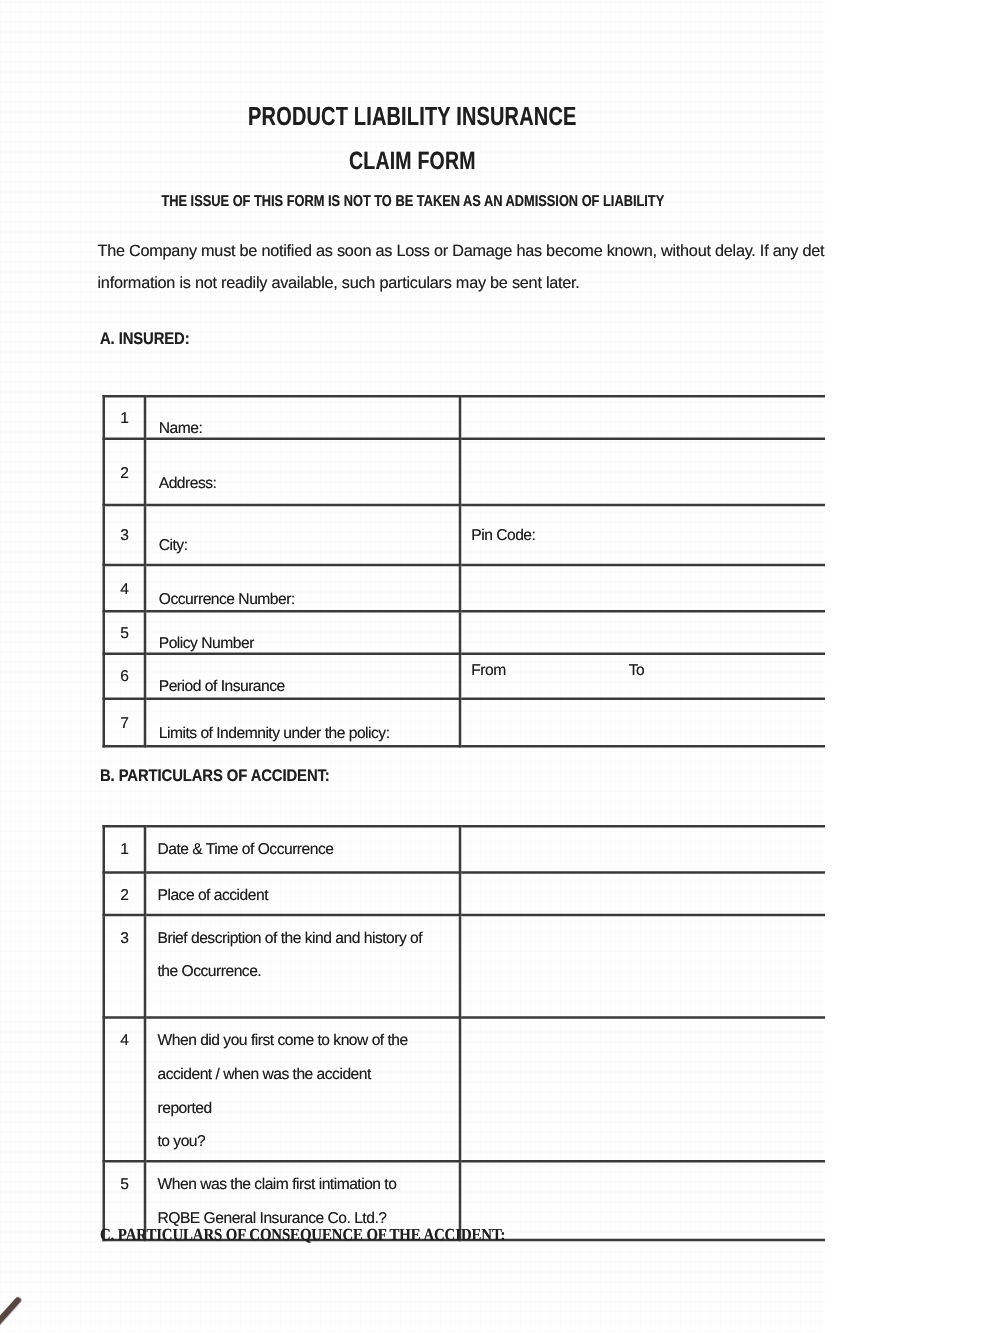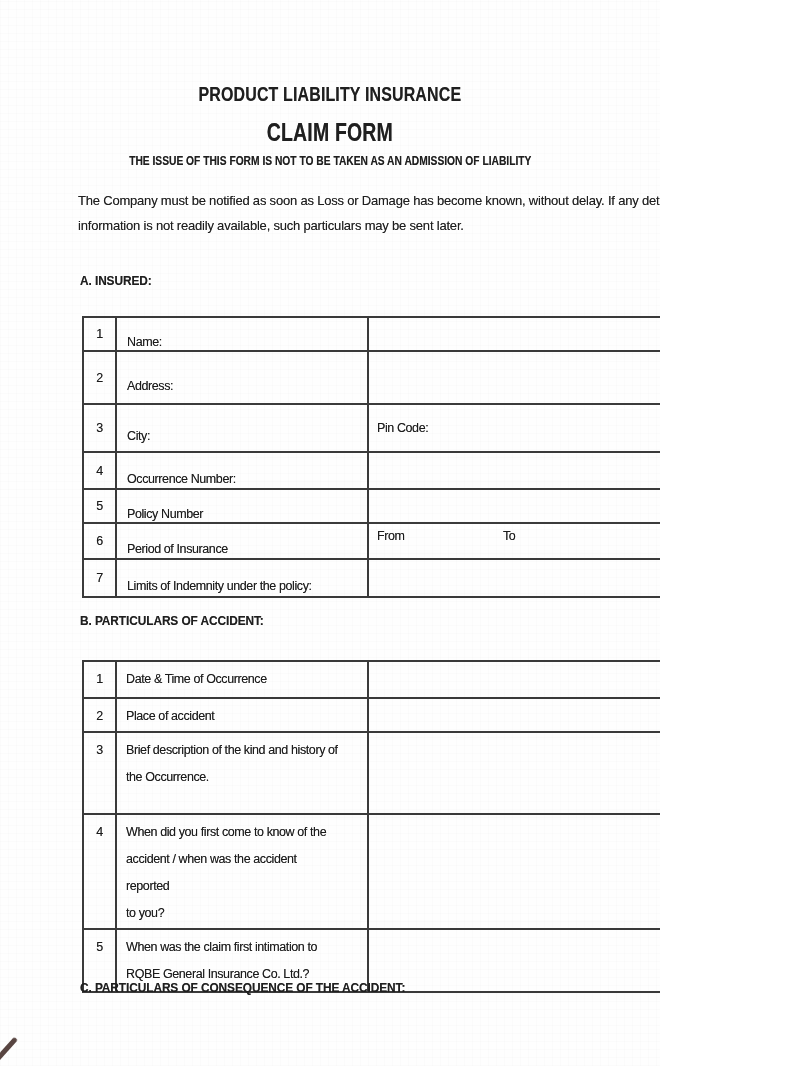--- a/index.html
+++ b/index.html
@@ -22,37 +22,37 @@
   }
   .doc{
     position:absolute;inset:0;
     filter:blur(0.25px);
     text-shadow:0 0 0.45px rgba(25,25,25,0.55);
   }
   .center-line{position:absolute;left:0;right:0;text-align:center;white-space:nowrap;}
   .center-line > span{display:inline-block;transform-origin:center;}
   .title1{top:82px;font-size:21px;font-weight:bold;letter-spacing:0.2px;}
   .title1 > span{transform:scaleX(0.76);}
-  .title2{top:118px;font-size:25px;font-weight:bold;letter-spacing:0.2px;}
+  .title2{top:118px;font-size:20px;font-weight:bold;letter-spacing:0.2px;}
   .title2 > span{transform:scaleX(0.78);}
   .notice{top:154px;font-size:12.5px;font-weight:bold;}
   .notice > span{transform:scaleX(0.82);}
   .intro{
     position:absolute;left:78px;top:188px;width:640px;
     font-size:13px;line-height:25px;letter-spacing:-0.2px;
     white-space:pre-line;
   }
   .sec-heading{
     position:absolute;left:80px;
     font-size:13.5px;font-weight:bold;white-space:nowrap;
   }
   .sec-heading > span{display:inline-block;transform:scaleX(0.88);transform-origin:left center;letter-spacing:-0.1px;}
-  .head-a{top:273px;text-decoration:underline;}
+  .head-a{top:263px;text-decoration:underline;}
   .head-b{top:613px;}
-  .head-c{top:980px;}
+  .head-c{top:980px;font-family:Liberation Serif, serif;}
 
   table.form{
     position:absolute;left:82px;
     border-collapse:collapse;table-layout:fixed;
     width:634px;
   }
   table.form td{
     border:2px solid #3a3a3a;
     font-size:12.5px;letter-spacing:-0.4px;
     color:#1c1c1c;

